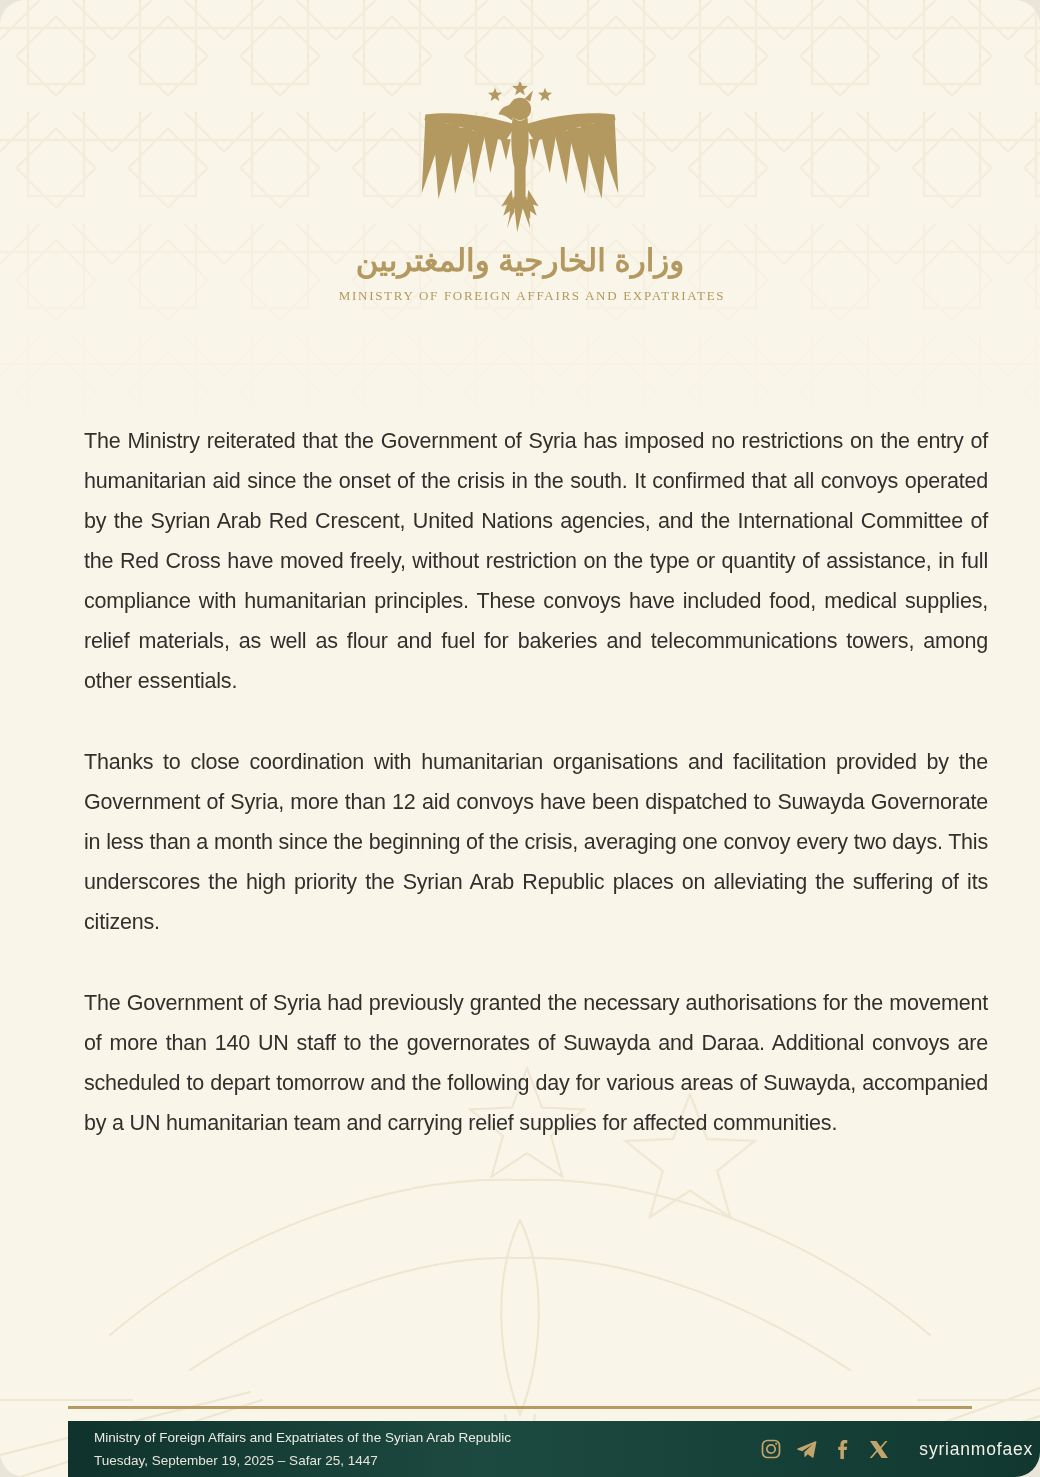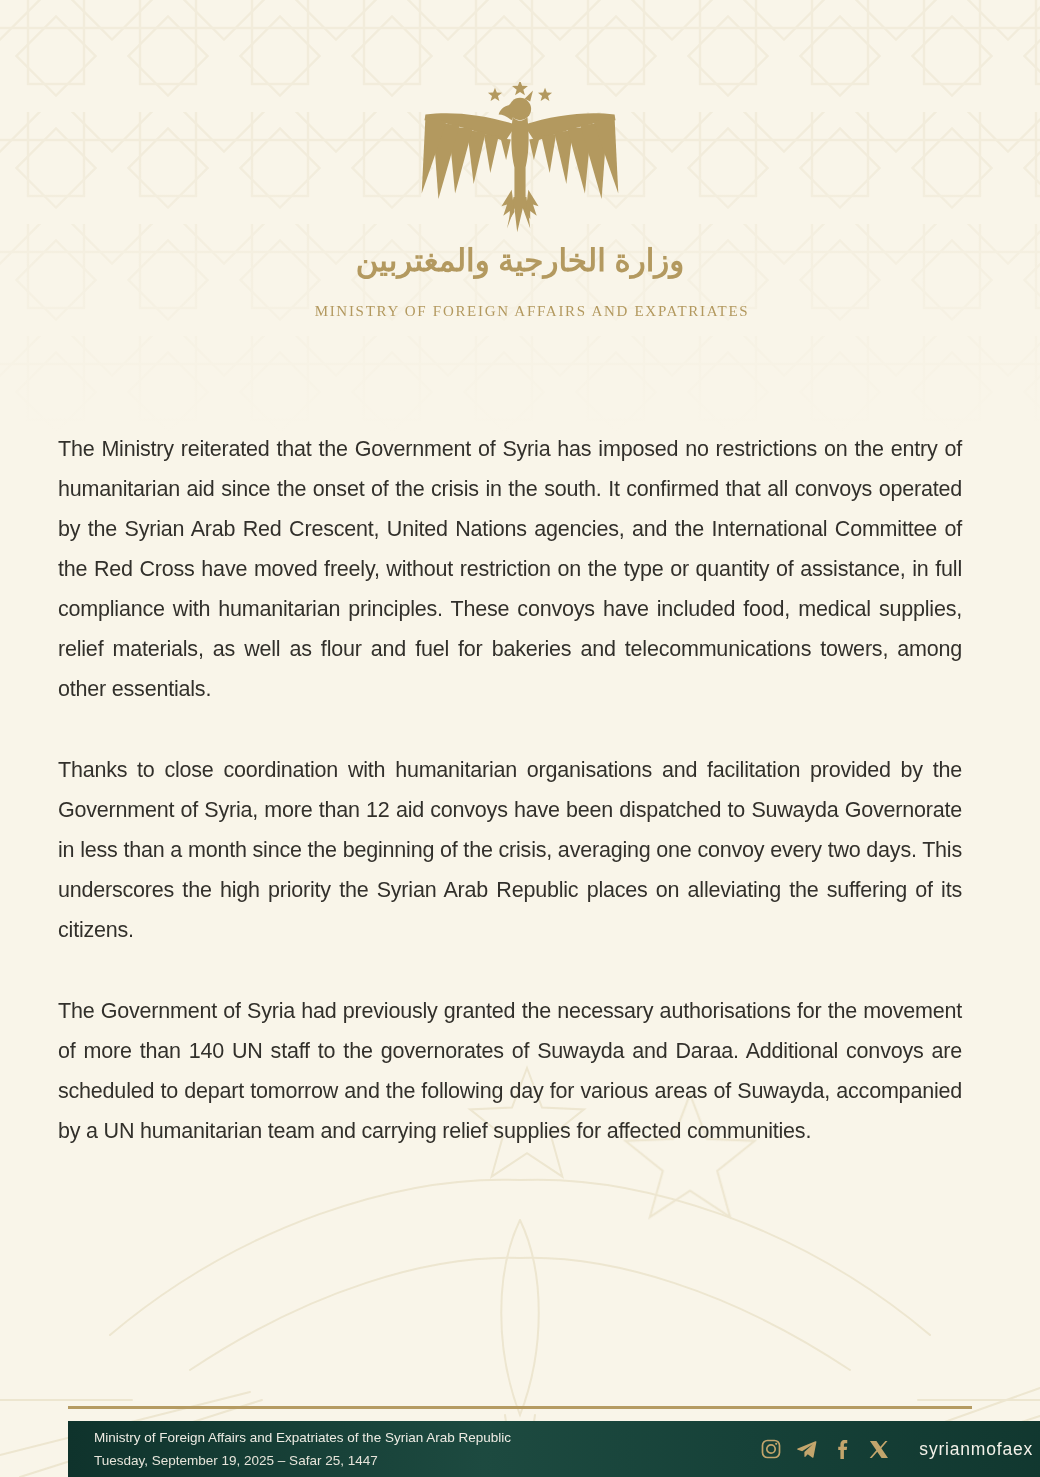--- a/index.html
+++ b/index.html
@@ -1,41 +1,42 @@
 <!DOCTYPE html>
 <html><head>
 <meta charset="utf-8">
 <style>
   html,body{margin:0;padding:0;background:#e9e5d8;}
   .page{
     position:relative;width:1040px;height:1477px;margin:0 auto;
     background:#f9f5e9;overflow:hidden;
     font-family:"Liberation Sans",sans-serif;
+    border-radius:25px;
   }
   
   .top-pattern{position:absolute;top:0;left:0;pointer-events:none;}
   .top-pattern-fade{
     position:absolute;top:150px;left:0;width:1040px;height:310px;pointer-events:none;
     background:linear-gradient(180deg, rgba(249,245,233,0) 0%, #f9f5e9 92%);
   }
   .bottom-watermark{position:absolute;top:1020px;left:0;pointer-events:none;}
   
   .header{position:absolute;top:82px;left:0;width:1040px;text-align:center;}
   .emblem{display:block;margin:0 auto;}
   .arabic-title{
     margin-top:0px;font-size:31px;font-weight:bold;color:#b3995f;
     letter-spacing:1px;direction:rtl;line-height:46px;
   }
   .ministry-caption{
-    margin-top:19px;font-size:15px;color:#b3995f;letter-spacing:1.7px;
+    margin-top:4px;font-size:13px;color:#b3995f;letter-spacing:1.7px;
     font-family:"Liberation Serif",serif;
     padding-left:24px;
   }
   
-  .content{position:absolute;top:421px;left:58px;width:904px;margin-top:8px;}
+  .content{position:absolute;top:421px;left:84px;width:904px;}
   .content p{
     margin:0 0 41px 0;font-size:21.5px;line-height:40px;letter-spacing:-0.2px;
     color:#32302b;text-align:justify;
   }
   
   .gold-rule{position:absolute;left:68px;top:1406px;width:904px;height:3px;background:#b59b62;}
   .footer{
     position:absolute;left:68px;top:1421px;width:991px;height:56px;box-sizing:border-box;
     background:linear-gradient(90deg,#0f332c 0%,#1d4a40 42%,#164138 70%,#11372f 100%);
     display:flex;align-items:center;justify-content:space-between;padding:0 26px;

